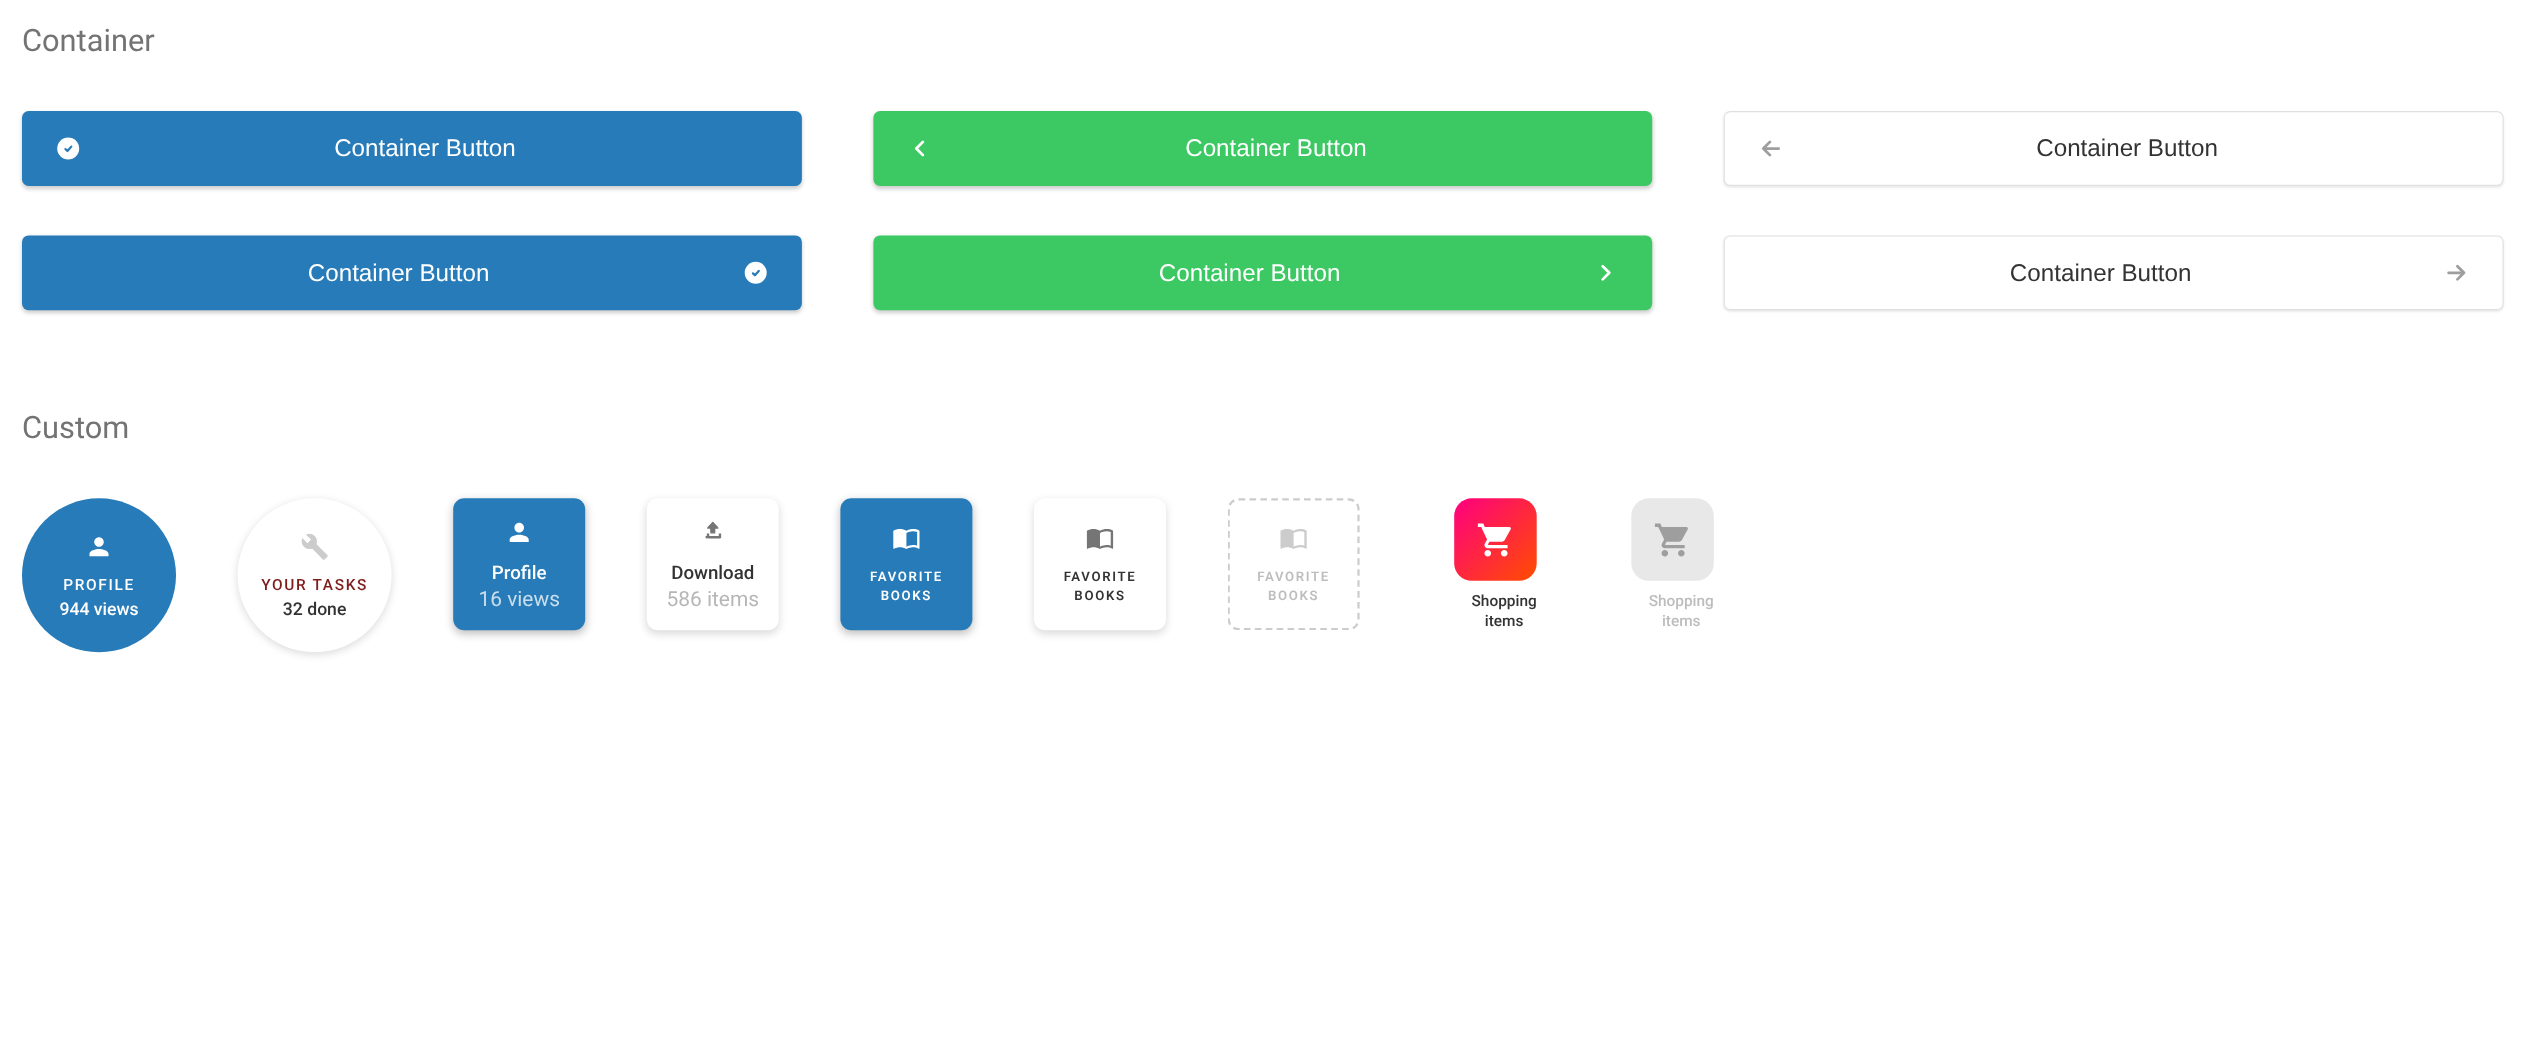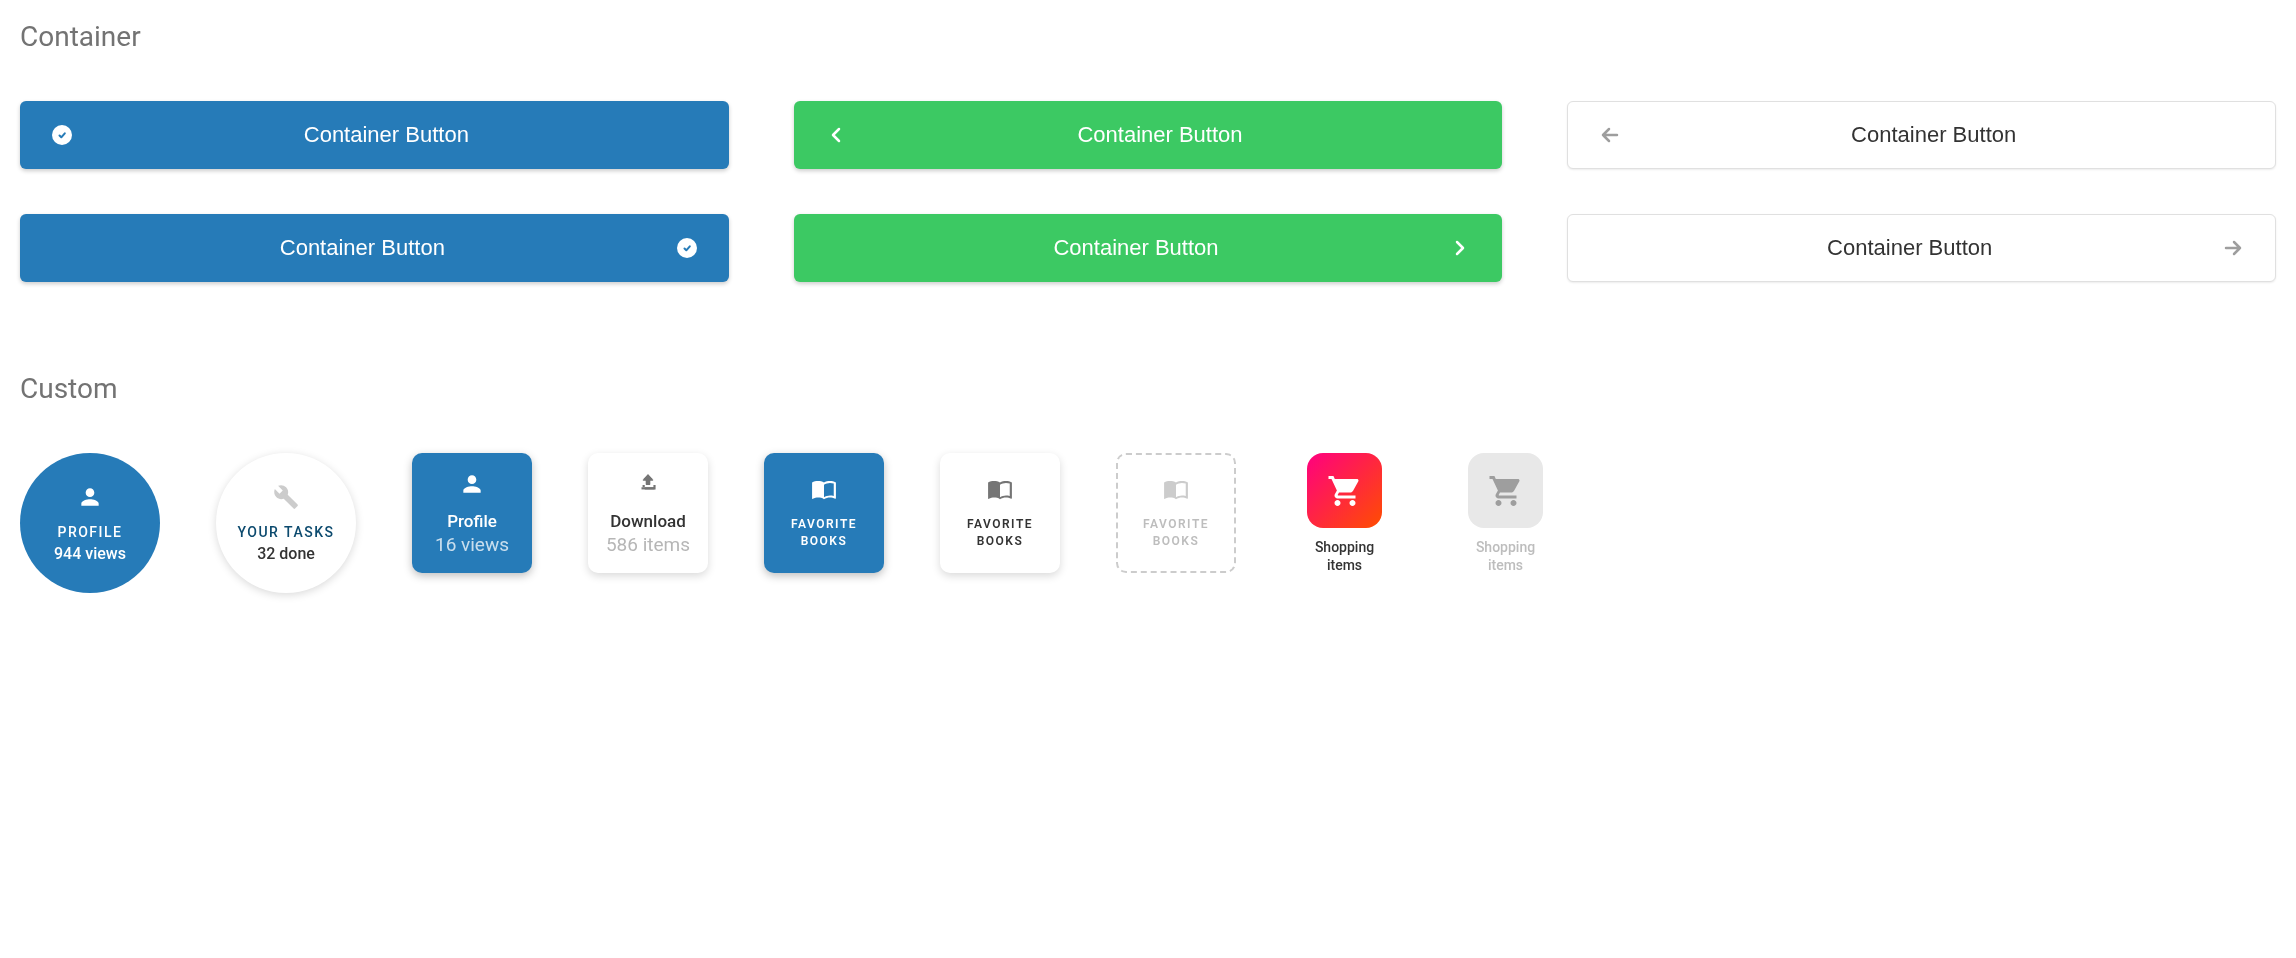--- a/index.html
+++ b/index.html
@@ -147,21 +147,21 @@
     .sq-label-caps {
       font-size: 12px;
       font-weight: 600;
       letter-spacing: 1.5px;
       text-align: center;
       line-height: 1.4;
     }
     .icon-tile-wrap {
       display: flex;
       flex-direction: column;
-      align-items: center;
+      align-items: flex-end;
       cursor: pointer;
       flex-shrink: 0;
       width: 105px;
     }
     .icon-tile {
       width: 75px;
       height: 75px;
       border-radius: 16px;
       display: flex;
       align-items: center;
@@ -268,21 +268,21 @@
     <span class="tile-label">PROFILE</span>
     <span class="tile-sub">944 views</span>
   </div>
 
   <div class="circle-tile circle-white">
     <span class="tile-icon">
       <svg viewBox="0 0 24 24">
           <path class="lightgray-fill" d="M22.7 19l-9.1-9.1c.9-2.3.4-5-1.5-6.9-2-2-5-2.4-7.4-1.3l4.3 4.3-3 3-4.3-4.3c-1.1 2.4-.7 5.4 1.3 7.4 1.9 1.9 4.6 2.4 6.9 1.5l9.1 9.1c.4.4 1 .4 1.4 0l2.3-2.3c.4-.4.4-1 0-1.4z"></path>
         </svg>
     </span>
-    <span class="tile-label" style="color:#0c4a6e;">YOUR TASKS</span>
+    <span class="tile-label" style="color:#7f1d1d;">YOUR TASKS</span>
     <span class="tile-sub" style="color:#333333;">32 done</span>
   </div>
 
   <div class="square-tile sq-blue">
     <span class="tile-icon">
       <svg viewBox="0 0 24 24">
           <path class="white-fill" d="M12 12c2.2 0 4-1.8 4-4s-1.8-4-4-4-4 1.8-4 4 1.8 4 4 4zm0 2c-2.7 0-8 1.3-8 4v2h16v-2c0-2.7-5.3-4-8-4z"></path>
         </svg>
     </span>
     <span class="sq-label">Profile</span>

